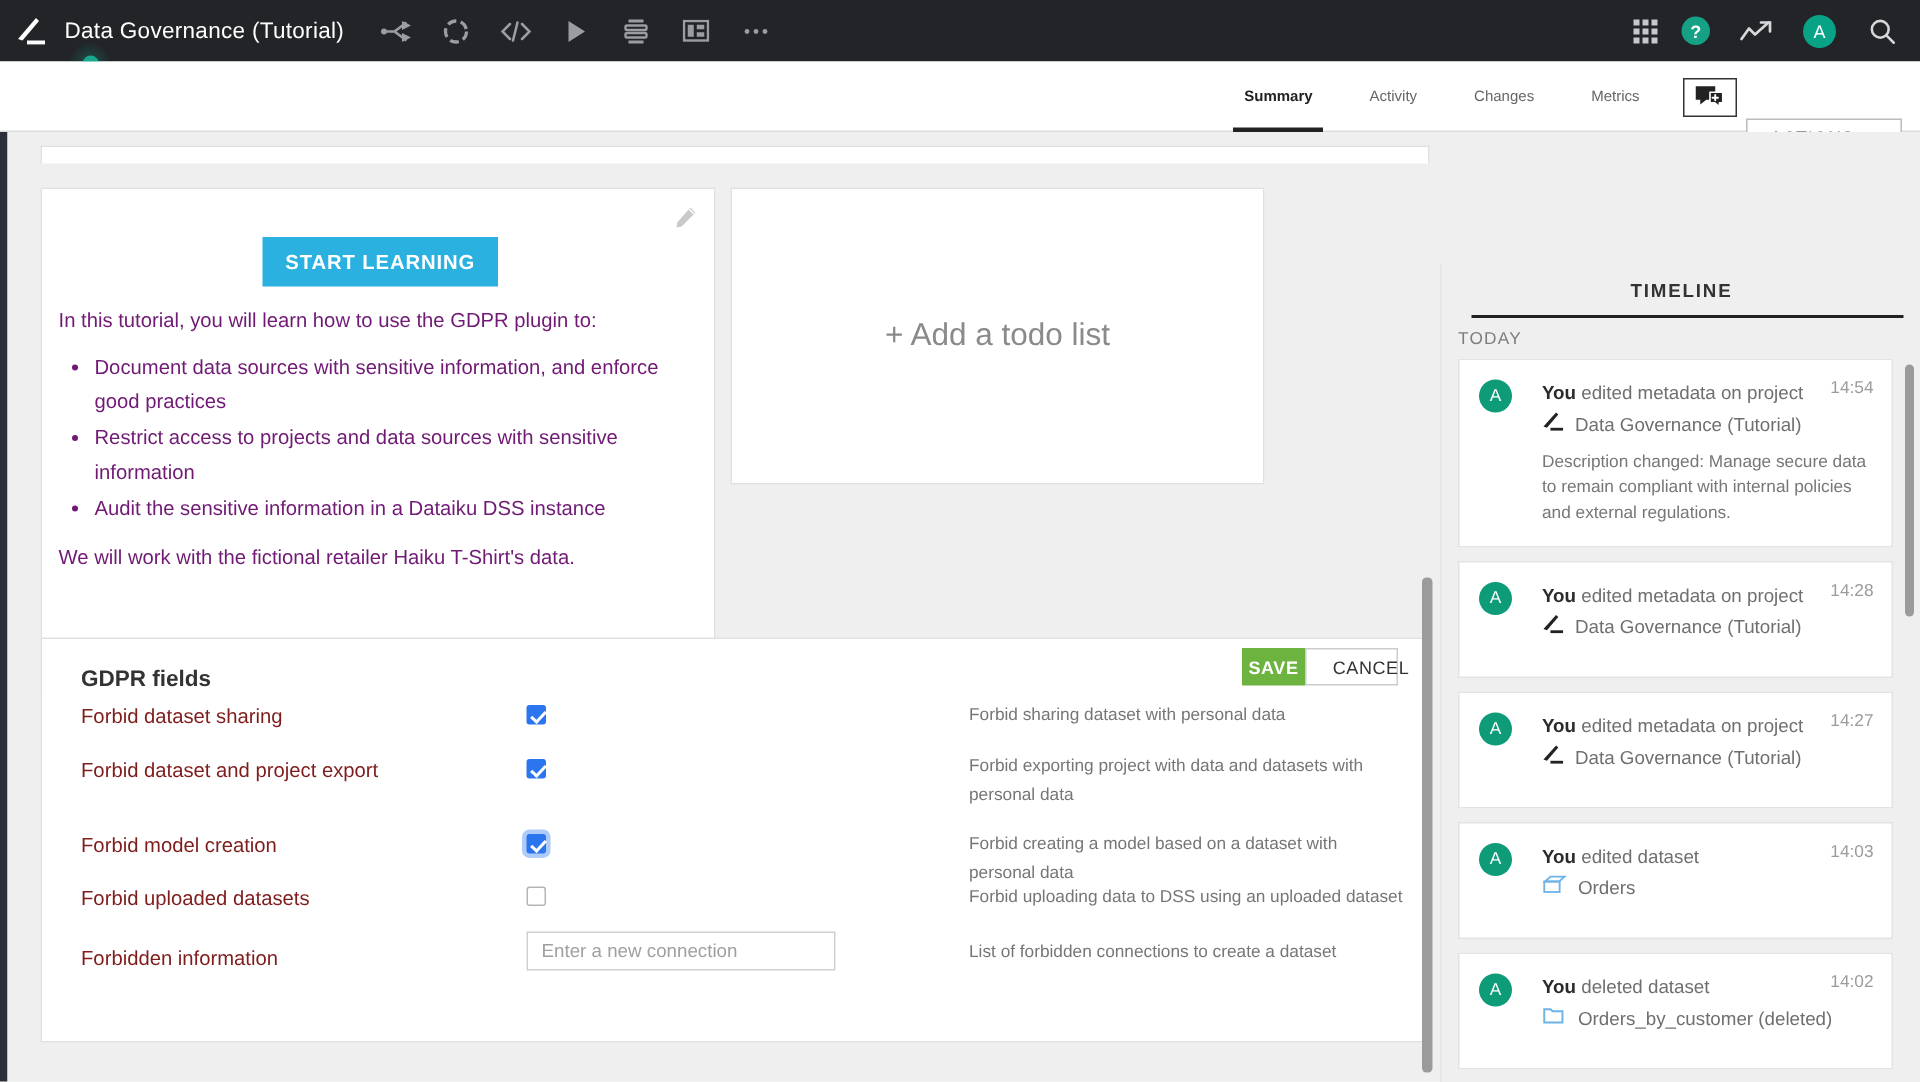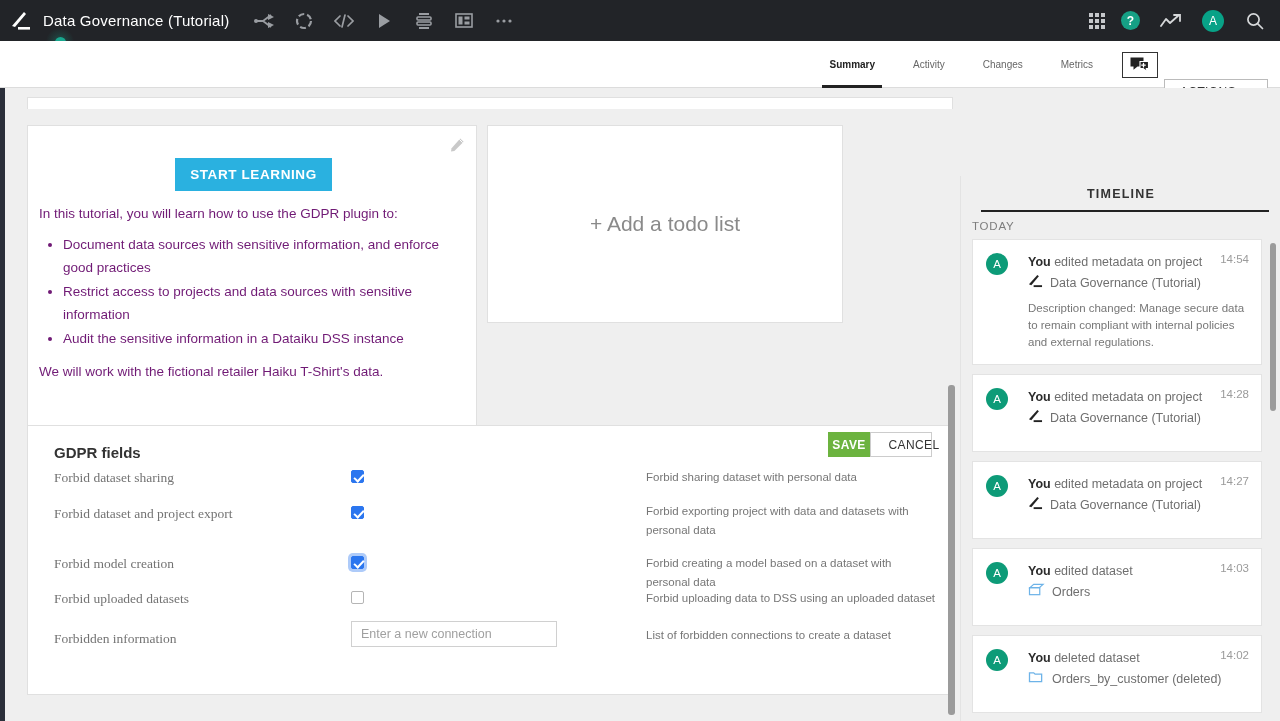--- a/index.html
+++ b/index.html
@@ -132,21 +132,21 @@
     position: absolute; left: 800px; top: 6px; width: 42px; height: 25px;
     background: #6cb33f; color: #fff; font-size: 12px; font-weight: bold; letter-spacing: .4px;
     display:flex; align-items:center; justify-content:center;
   }
   .cancel-btn {
     position: absolute; left: 842px; top: 6px; width: 62px; height: 25px;
     background: #fff; border: 1px solid #ccc; color: #333; font-size: 12px; letter-spacing: .4px;
     display:flex; align-items:center; justify-content:center;padding-left:26px;
   }
   .field-row { position: absolute; left: 0; width: 926px; height: 50px; }
-  .field-label { position: absolute; left: 26px; font-size: 13.5px; color: #737373; font-family: Liberation Serif, serif; }
+  .field-label { position: absolute; left: 26px; font-size: 13.5px; color: #7f1d1d; }
   .field-ctrl { position: absolute; left: 323px; }
   .field-desc { position: absolute; left: 618px; width: 290px; font-size: 11.5px; color: #767676; line-height: 19px; }
 
   .cbx {
     width: 13px; height: 13px; border: 1px solid #b5b5b5; border-radius: 2px; background: #fff;
     display:block; position: relative;
   }
   .cbx.checked { background: #2b76ef; border-color: #2b76ef; }
   .cbx.checked::after {
     content: ""; position: absolute; left: 3.5px; top: 0.5px; width: 4px; height: 8px;

